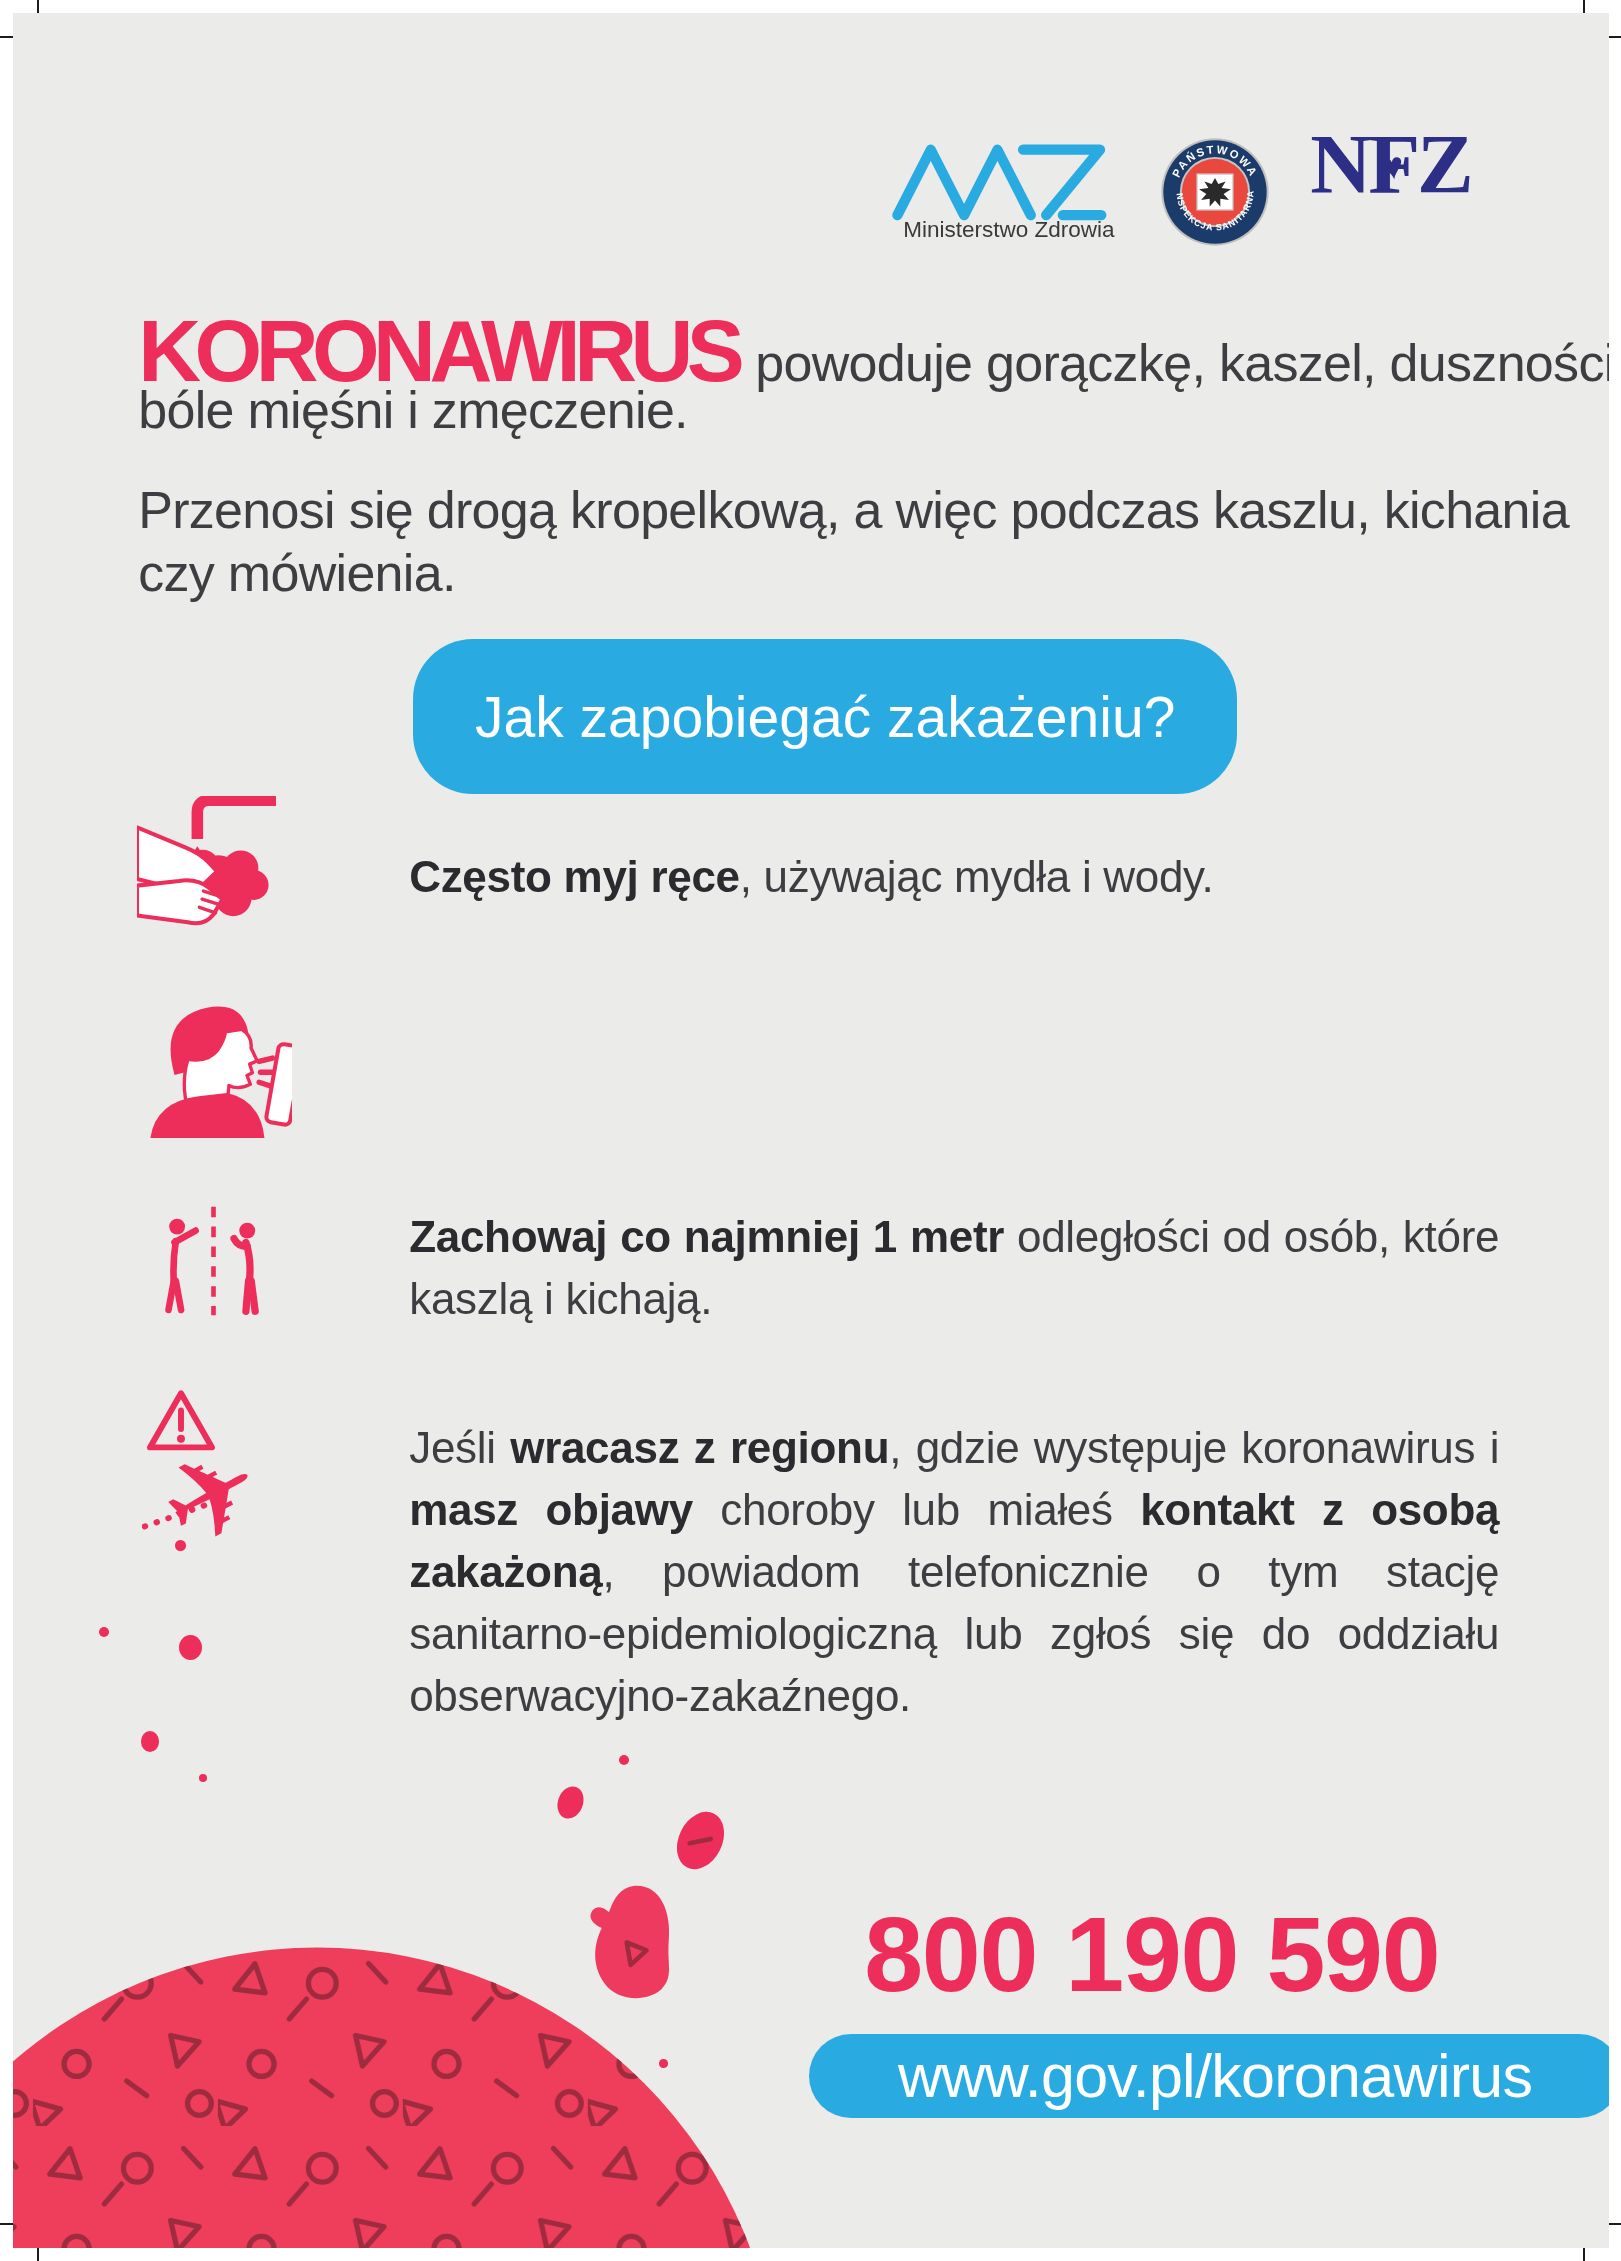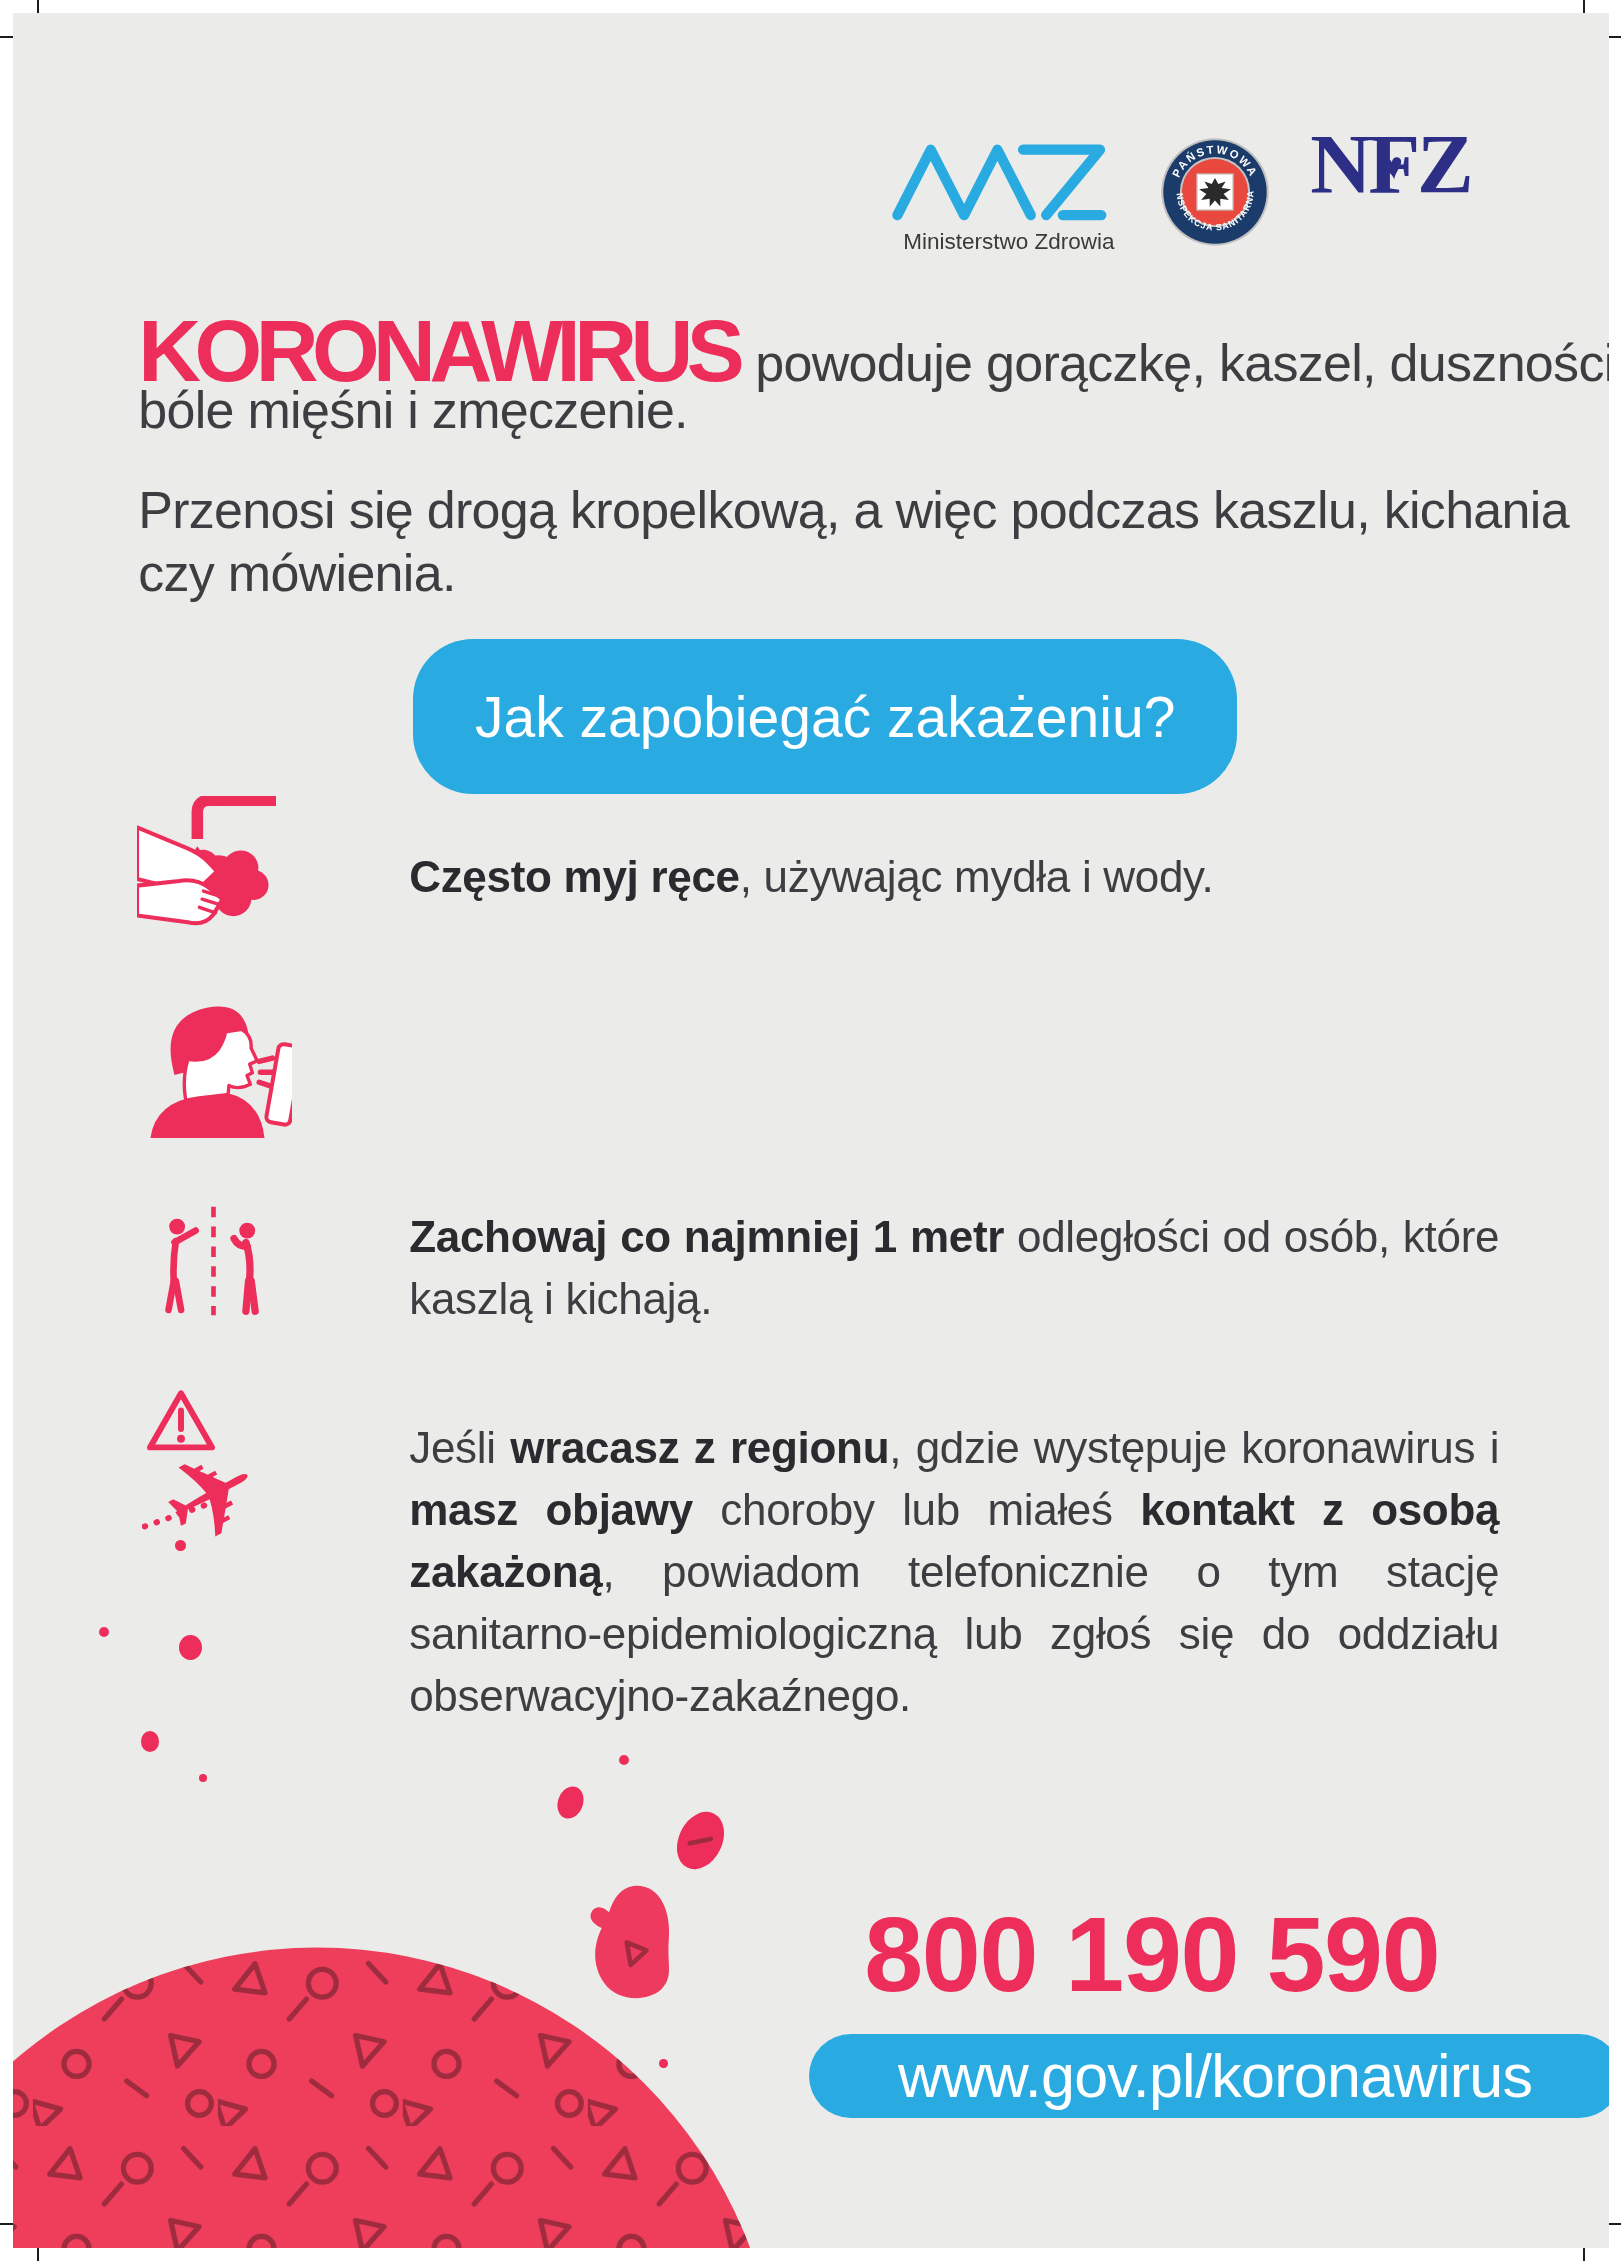--- a/index.html
+++ b/index.html
@@ -4,21 +4,21 @@
 <style>
   html,body{margin:0;padding:0;background:#ffffff;}
   #poster{position:relative;width:1622px;height:2261px;background:#ffffff;
     font-family:"Liberation Sans", sans-serif; overflow:hidden;}
   .sheet{position:absolute;left:13.2px;top:13.2px;width:1596px;height:2235px;
     background:#ebebe9;overflow:hidden;}
   .abs{position:absolute;}
   .crop{position:absolute;background:#1c1c1c;}
 
   
-  .mz-caption{position:absolute;left:890px;top:216px;width:218px;
+  .mz-caption{position:absolute;left:890px;top:204px;width:218px;
     font-size:22.5px;color:#3a3a39;letter-spacing:0px;}
   .nfz{position:absolute;left:1297px;top:109px;
     font-family:"Liberation Serif", serif;font-weight:700;
     font-size:85px;line-height:1;color:#2d2f87;letter-spacing:-3.3px;}
   .nfz-heart{position:absolute;left:71px;top:25px;font-size:38px;
     letter-spacing:0;transform:rotate(-8deg);}
 
   
   .title-line1{position:absolute;left:125px;top:288px;white-space:nowrap;}
   .kw{font-weight:700;font-size:87px;color:#ed2d5a;letter-spacing:-0.075em;}

